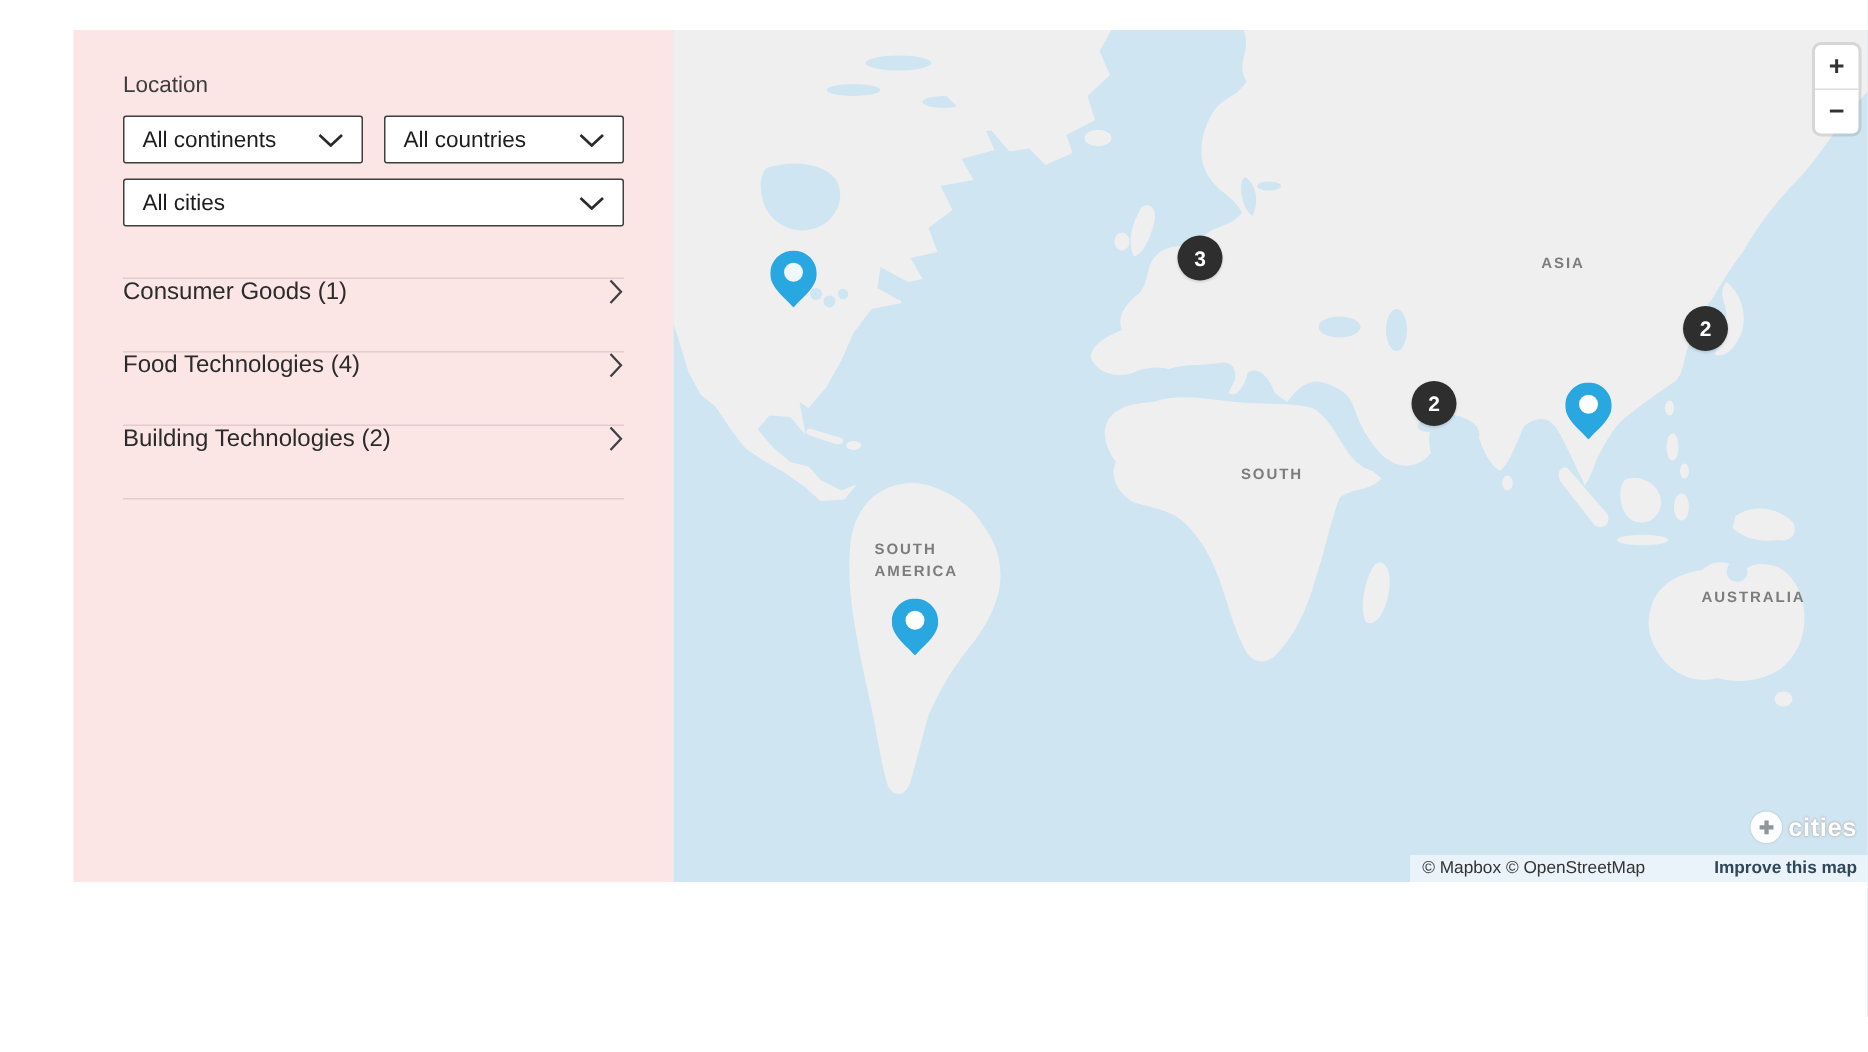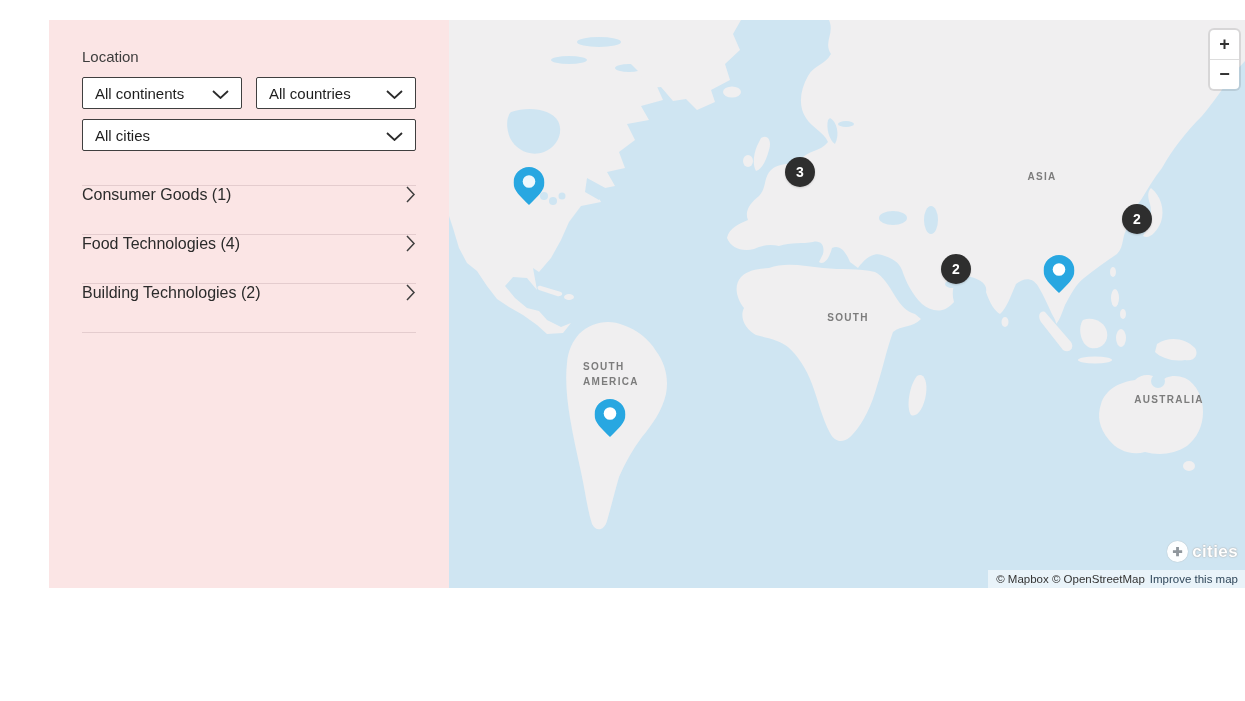--- a/index.html
+++ b/index.html
@@ -30,21 +30,21 @@
 
   .zoomctl{position:absolute;top:10px;right:7px;width:29px;background:#fff;border-radius:4px;box-shadow:0 0 0 2px rgba(0,0,0,.1);}
   .zbtn{width:29px;height:29px;display:flex;align-items:center;justify-content:center;font-size:18px;font-weight:bold;color:#333;cursor:pointer;user-select:none;}
   .zbtn + .zbtn{border-top:1px solid #ddd;}
 
   .logo{position:absolute;right:8px;bottom:26px;display:flex;align-items:center;gap:4px;cursor:pointer;}
   .logo-icon{width:21px;height:21px;border-radius:50%;background:rgba(255,255,255,.95);box-shadow:0 0 1px #9a9a9a;color:#8f969c;font-size:12px;display:flex;align-items:center;justify-content:center;font-weight:bold;}
   .logo-text{font-size:17px;font-weight:bold;letter-spacing:.4px;color:#fff;text-shadow:0 0 1px #a5a5a5,0 0 2px #b5b5b5;}
 
   .attrib{position:absolute;right:0;bottom:0;height:18px;background:rgba(255,255,255,.55);display:flex;align-items:center;padding:0 8px;font-size:11.5px;color:#333;gap:5px;}
-  .attrib .link{font-weight:normal;color:#30475a;cursor:pointer;}
+  .attrib .link{font-weight:bold;color:#30475a;cursor:pointer;margin-left:41px;}
 </style>
 </head>
 <body>
 
 <div class="app">
 
   <div class="panel">
     <div class="loc-label">Location</div>
 
     <div class="sel-row">

